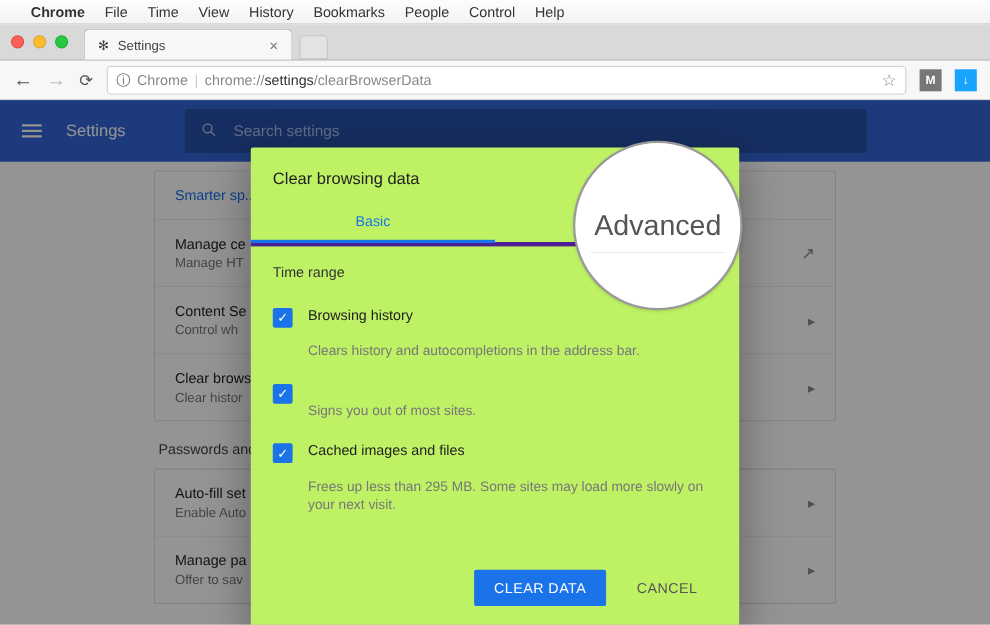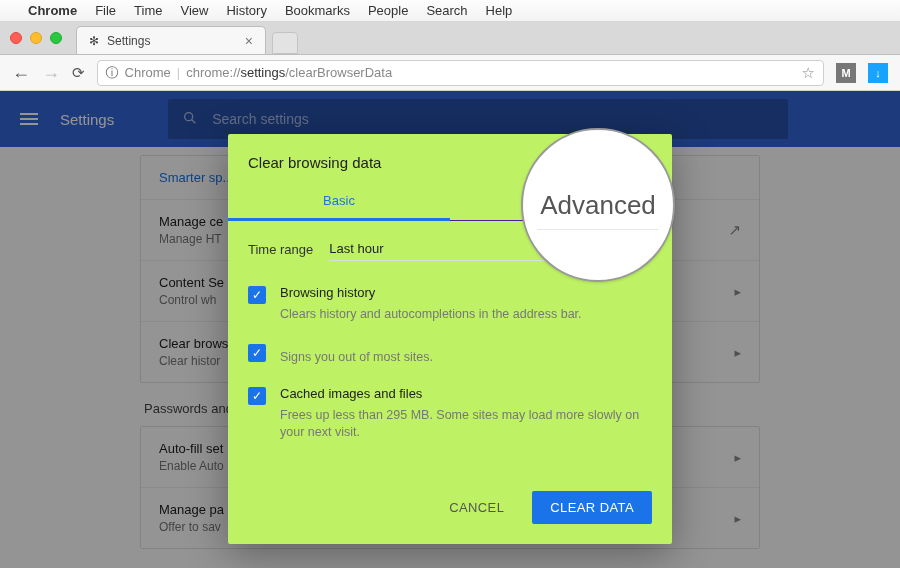--- a/index.html
+++ b/index.html
@@ -55,32 +55,32 @@
     .sect{font-size:13px;color:#444;margin:18px 4px 10px;}
 
     
     .scrim{position:absolute;inset:0;background:rgba(0,0,0,.42);}
 
     
     .dialog{position:absolute;left:50%;top:134px;transform:translateX(-50%);width:444px;background:#bef264;box-shadow:0 10px 40px rgba(0,0,0,.35);border-radius:2px;padding-bottom:10px;}
     .dlg-head{display:flex;align-items:center;padding:18px 20px 10px;}
     .dlg-title{font-size:15px;color:#222;}
     .dlg-close{margin-left:auto;font-size:18px;color:#777;}
-    .tabs{display:flex;border-bottom:1px solid #4c1d95;}
+    .tabs{display:flex;border-bottom:4px solid #4c1d95;}
     .tabs .t{flex:1;text-align:center;padding:10px 0 12px;font-size:13px;color:#666;}
     .tabs .t.active{color:#1a73e8;font-weight:500;position:relative;}
     .tabs .t.active::after{content:"";position:absolute;left:0;right:0;bottom:-1px;height:3px;background:#1a73e8;}
     .time-row{display:flex;align-items:center;gap:16px;padding:16px 20px 8px;font-size:13px;color:#333;}
     .pick{flex:1;border-bottom:1px solid #ddd;display:flex;align-items:center;padding:4px 0;color:#222;}
     .pick .caret{margin-left:auto;color:#777;font-size:10px;}
     .opts{padding:6px 20px 4px;}
     .opt{display:flex;gap:14px;padding:10px 0;}
     .chk{width:18px;height:18px;border-radius:2px;background:#1a73e8;display:flex;align-items:center;justify-content:center;color:#fff;font-size:12px;flex:0 0 18px;margin-top:1px;}
     .opt-title{font-size:13px;color:#222;}
-    .opt-sub{font-size:12.5px;color:#777;margin-top:6px;line-height:1.35;max-width:360px;}
+    .opt-sub{font-size:12.5px;color:#777;margin-top:17px;line-height:1.35;max-width:360px;}
     .dlg-actions{display:flex;justify-content:flex-end;gap:10px;padding:36px 20px 10px;}
     .btn{font-size:13px;letter-spacing:.4px;padding:9px 18px;border-radius:2px;}
     .btn.flat{color:#555;background:transparent;}
     .btn.primary{background:#1a73e8;color:#fff;}
 
     
     .lens{position:absolute;width:154px;height:154px;border:2px solid #999;border-radius:50%;background:#fff;display:flex;align-items:center;justify-content:center;left:521px;top:128px;box-shadow:0 1px 3px rgba(0,0,0,.15);}
     .lens-text{font-size:26px;color:#555;font-weight:300;}
     .lens-line{position:absolute;left:14px;right:14px;top:66%;height:1px;background:#e8e8e8;}
   </style>
@@ -89,21 +89,21 @@
 
 <div class="mac-menu">
   <span class="apple"></span>
   <span class="app">Chrome</span>
   <span>File</span>
   <span>Time</span>
   <span>View</span>
   <span>History</span>
   <span>Bookmarks</span>
   <span>People</span>
-  <span>Search</span>
+  <span>Control</span>
   <span>Help</span>
 </div>
 
 <div class="tabbar">
   <div class="traffic">
     <div class="light r"></div>
     <div class="light y"></div>
     <div class="light g"></div>
   </div>
   <div class="tab">
@@ -207,24 +207,20 @@
   <div class="dlg-head">
     <span class="dlg-title">Clear browsing data</span>
     <span class="dlg-close">×</span>
   </div>
   <div class="tabs">
     <div class="t active">Basic</div>
     <div class="t">Advanced</div>
   </div>
   <div class="time-row">
     <span>Time range</span>
-    <div class="pick">
-      <span>Last hour</span>
-      <span class="caret">▼</span>
-    </div>
   </div>
   <div class="opts">
     <div class="opt">
       <div class="chk">✓</div>
       <div>
           <div class="opt-title">Browsing history</div>
           <div class="opt-sub">Clears history and autocompletions in the address bar.</div>
         </div>
     </div>
     <div class="opt">
@@ -235,21 +231,21 @@
     </div>
     <div class="opt">
       <div class="chk">✓</div>
       <div>
           <div class="opt-title">Cached images and files</div>
           <div class="opt-sub">Frees up less than 295 MB. Some sites may load more slowly on your next visit.</div>
         </div>
     </div>
   </div>
   <div class="dlg-actions">
+    <div class="btn primary">CLEAR DATA</div>
     <div class="btn flat">CANCEL</div>
-    <div class="btn primary">CLEAR DATA</div>
   </div>
 </div>
 
 <div class="lens">
   <div class="lens-line"></div>
   <span class="lens-text">Advanced</span>
 </div>
 
 </body></html>

